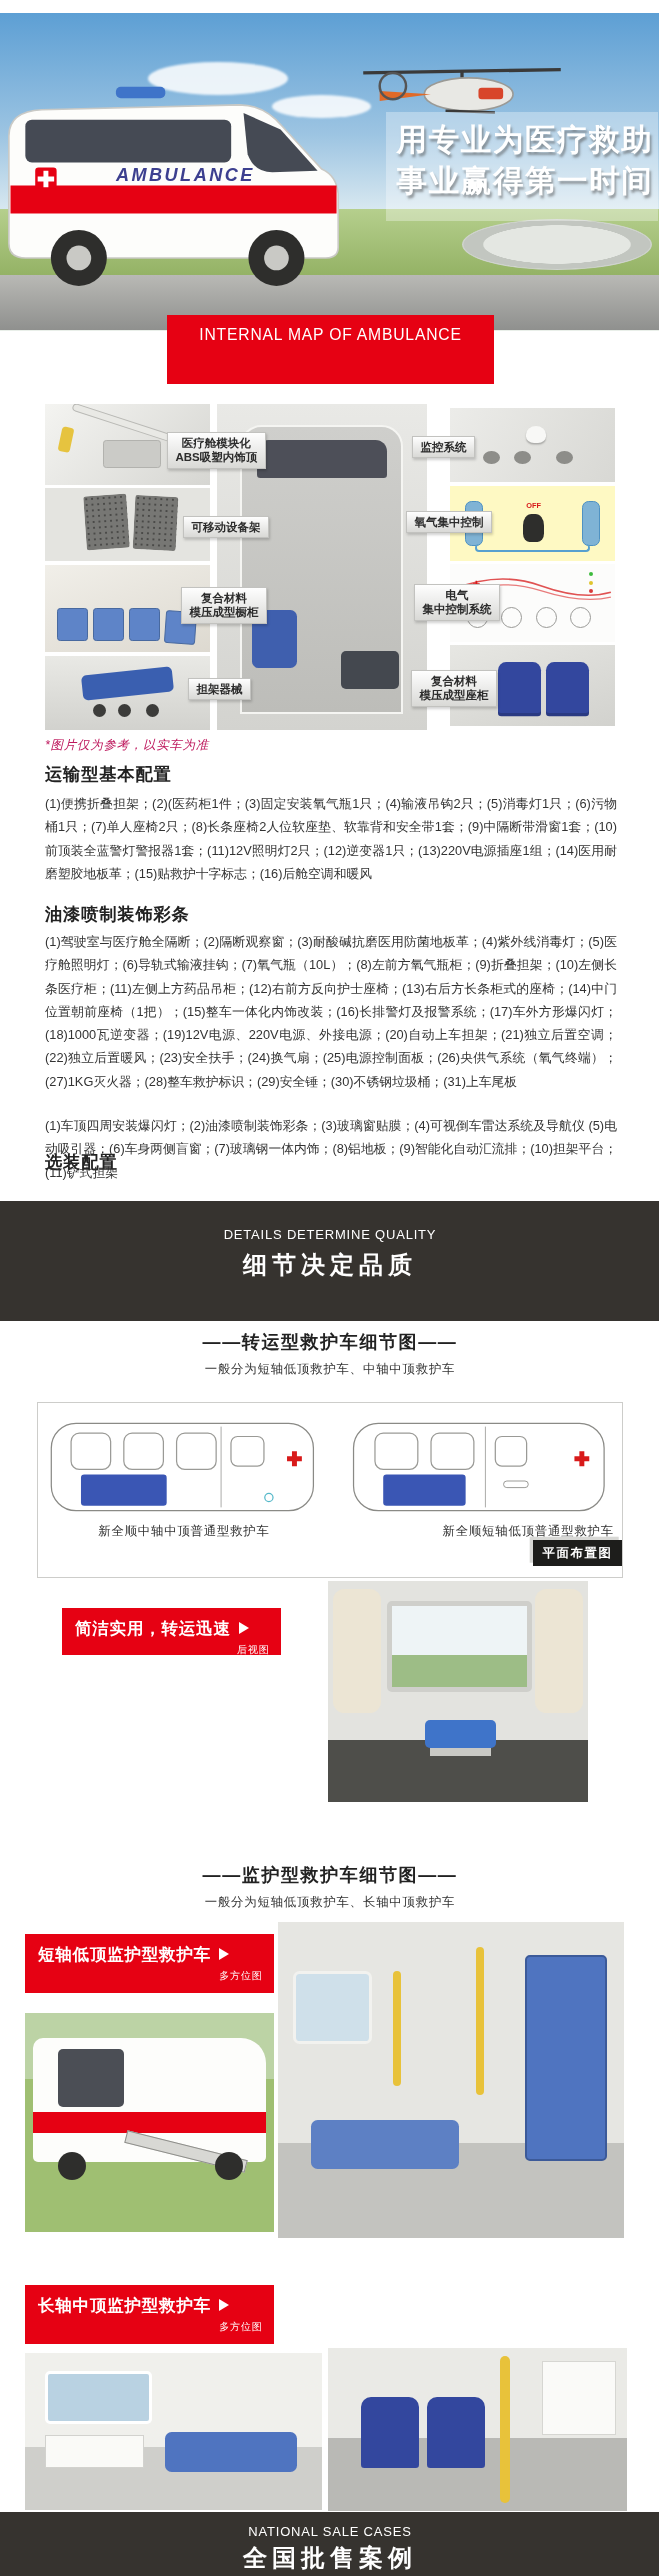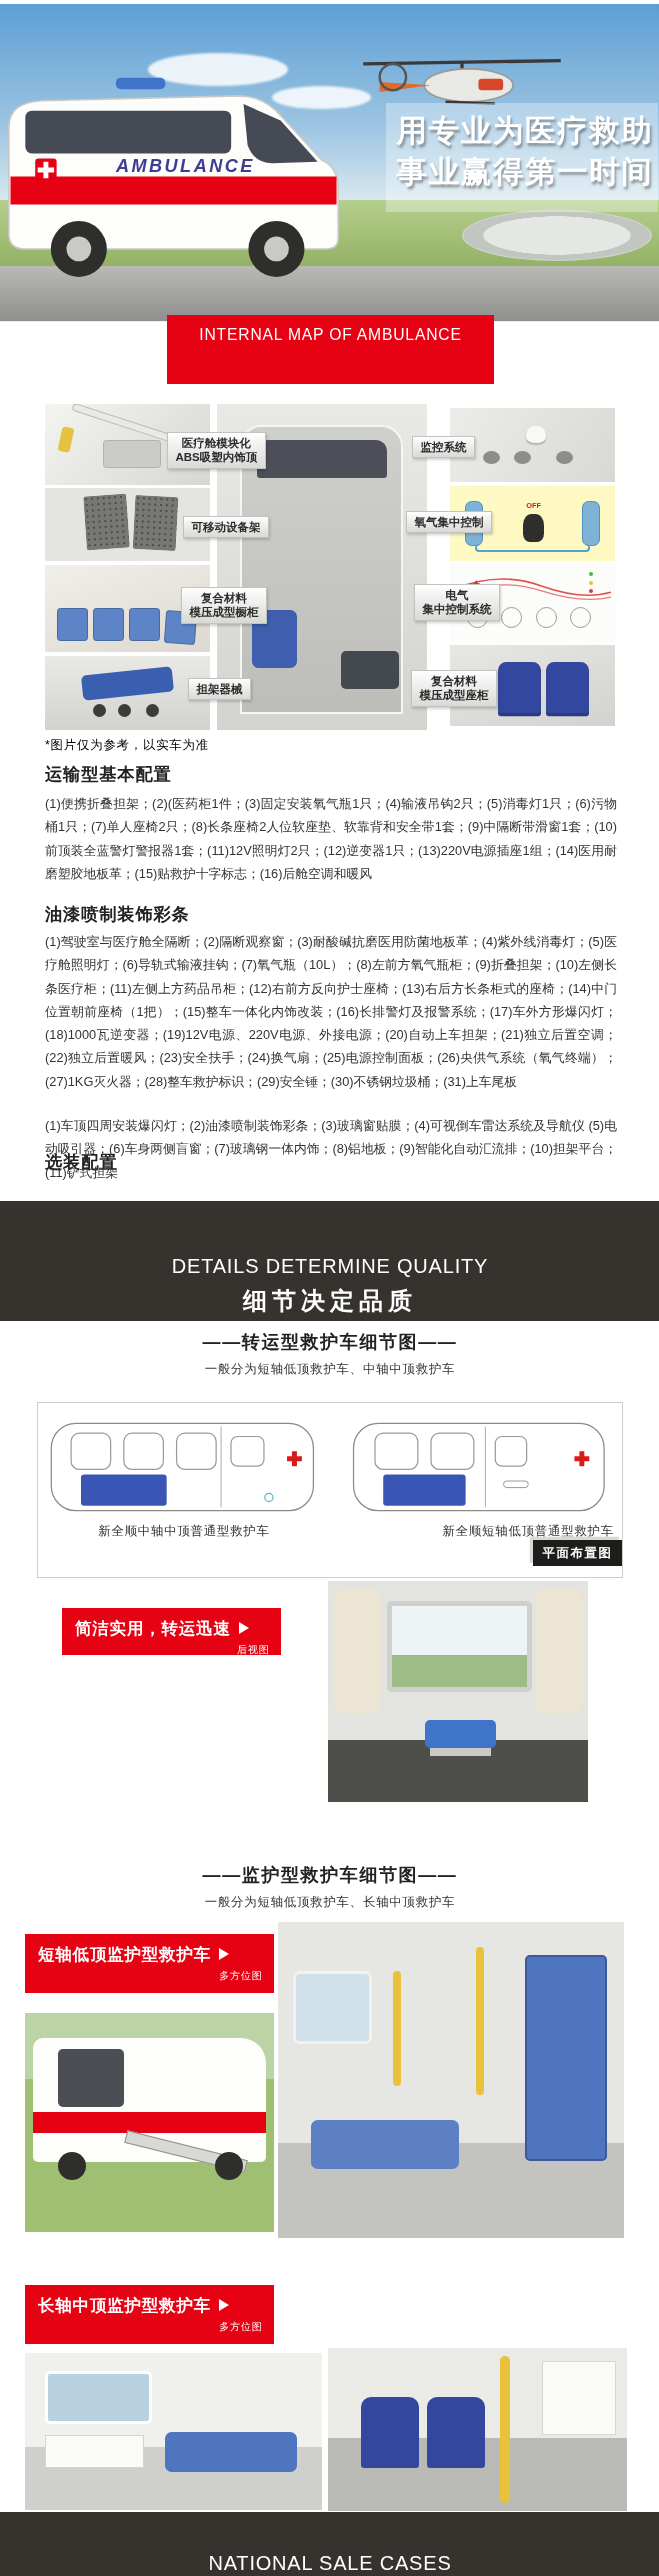--- a/index.html
+++ b/index.html
@@ -1,21 +1,21 @@
 <!DOCTYPE html>
 <html style="font-size:13px"><head>
 <meta charset="utf-8">
 <style>
   * { margin:0; padding:0; box-sizing:border-box; }
   html,body { background:#fff; }
   body { font-family:"Liberation Sans","DejaVu Sans",sans-serif; width:660px; margin:0 auto; }
   #page { position:relative; width:660px; height:2576px; background:#fff; overflow:hidden; }
 
   
-  .hero { position:absolute; left:0; top:4px; width:660px; height:318px; overflow:hidden;
+  .hero { position:absolute; left:0; top:13px; width:660px; height:318px; overflow:hidden;
           background:linear-gradient(180deg,#5d9fd4 0%,#9cc4e2 38%,#d8e8f0 62%,#e9efe9 70%); }
   .hero-grass { position:absolute; left:0; top:196px; width:660px; height:76px;
           background:linear-gradient(180deg,#b5cf8d,#8fae5f); }
   .hero-road { position:absolute; left:0; top:262px; width:660px; height:55px;
           background:linear-gradient(180deg,#b9b9b5,#8f908e); }
   .cloud { position:absolute; background:#fff; border-radius:50%; opacity:.85; filter:blur(0.8px); }
   .helipad { position:absolute; left:462px; top:206px; width:190px; height:51px; border-radius:50%;
           background:radial-gradient(ellipse at center,#e4e7e2 0 55%,#c2c6c0 56% 70%,#d7dad5 71%); border:1.6px solid #cfd3ce; }
   .heli { position:absolute; left:355px; top:45px; width:214px; height:66px; }
   .slogan-panel { position:absolute; left:386px; top:99px; width:272px; height:109px;
@@ -61,29 +61,29 @@
   .ph-oxygen .pipe { position:absolute; left:25px; top:58px; width:115px; height:8.2px; border:2.5px solid #57a0cf; border-radius:6.6px; border-top:none; }
   .ph-electric { left:450px; top:564px; width:165px; height:78px; background:#fcfcfb; }
   .ph-electric svg { position:absolute; left:0; top:0; }
   .ph-electric .ic { position:absolute; top:43px; width:21.4px; height:21.4px; border:0.8px solid #9a9a97; border-radius:50%; }
   .ph-electric .led { position:absolute; width:4.1px; height:4.1px; border-radius:50%; }
   .ph-seatwall { left:450px; top:645px; width:165px; height:81px; background:linear-gradient(160deg,#e7e7e3,#d2d2ce); }
   .ph-seatwall .st { position:absolute; width:43px; height:51px; background:#33479e; border-radius:8.2px 8.2px 3.3px 3.3px; top:16.5px; box-shadow:0 3.3px 0 #2a3a82; }
   .tag { position:absolute; background:linear-gradient(180deg,#fefefe,#d9d9d6); border:0.8px solid #c2c2bf;
          box-shadow:0.8px 1.6px 2.5px rgba(0,0,0,.18); color:#2c2c2c; font-size:11.5px; font-weight:bold;
          text-align:center; padding:2.5px 7.4px; line-height:1.3; white-space:nowrap; }
-  .map-note { position:absolute; left:45px; top:737px; font-size:12.4px; color:#000000; letter-spacing:0.8px; }
+  .map-note { position:absolute; left:45px; top:737px; font-size:12.4px; color:#be185d; letter-spacing:0.8px;font-style:italic; }
 
   
   .cfg-h { position:absolute; left:45px; font-size:17.3px; font-weight:bold; color:#222; letter-spacing:0.8px; }
   .cfg-b { position:absolute; left:45px; width:572px; font-size:12.8px; color:#333; line-height:1.82; text-align:justify; }
 
   
   .banner-dark { position:absolute; left:0; width:660px; background:#36332f; color:#fff; text-align:center; }
-  .banner-dark .en { font-size:20px; letter-spacing:0.8px;margin-top:28px; }
+  .banner-dark .en { font-size:13px; letter-spacing:0.8px; }
   .banner-dark .cn { font-size:24px; font-weight:bold; letter-spacing:5px; margin-top:7.4px; }
 
   
   .sec-h { position:absolute; left:0; width:660px; text-align:center; font-size:18px; font-weight:bold; color:#222; letter-spacing:1.6px; }
   .sec-sub { position:absolute; left:0; width:660px; text-align:center; font-size:12.4px; color:#333; letter-spacing:0.8px; }
 
   
   .plan-box { position:absolute; left:37px; top:1402px; width:586px; height:176px; border:1.6px solid #cdcdca; background:#fff; }
   .plan-svg { position:absolute; top:11.5px; }
   .plan-lab { position:absolute; top:120px; width:272px; text-align:center; font-size:12.4px; color:#333; letter-spacing:0.8px; }

